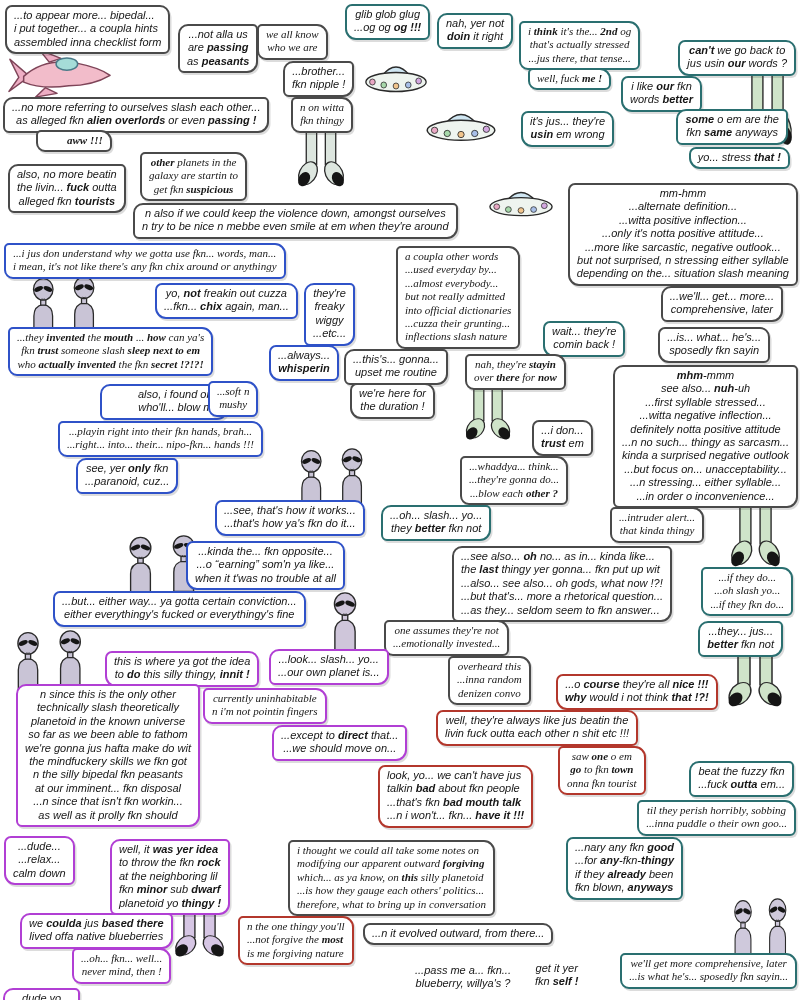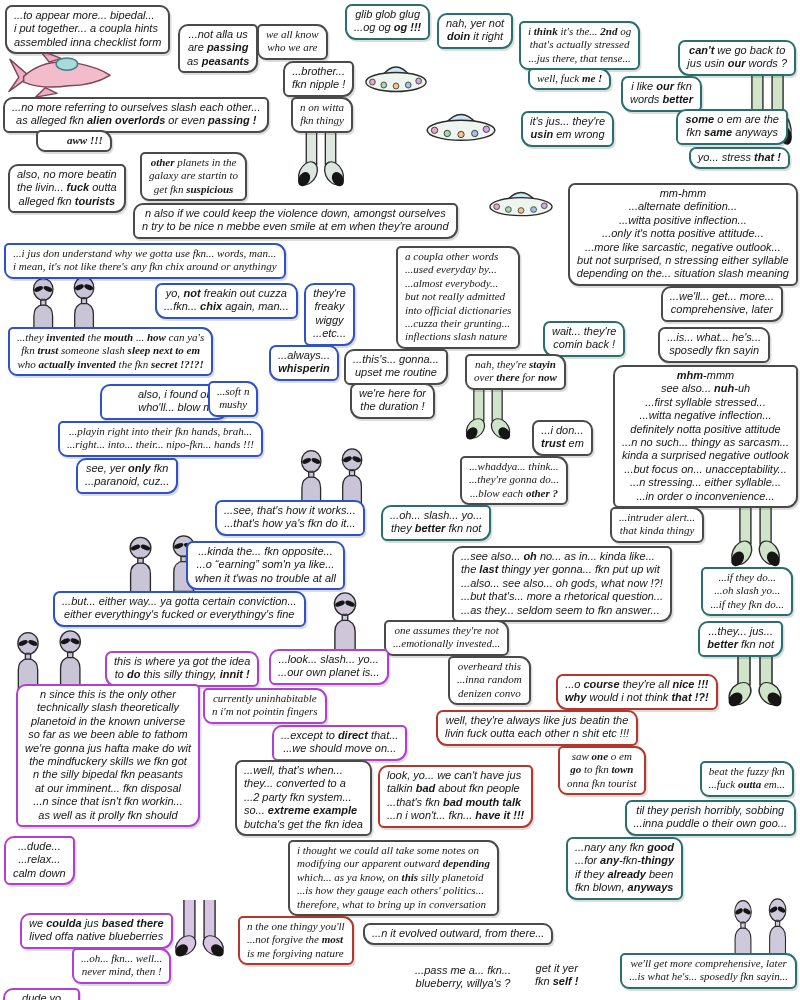--- a/index.html
+++ b/index.html
@@ -311,26 +311,26 @@
     <div class="bubble" style="left: 384px; top: 620px; border-color: rgb(74, 74, 74);">one assumes they're not<br>...emotionally invested...</div>
     <div class="bubble" style="left: 105px; top: 651px; border-color: rgb(177, 63, 212);">this is where ya got the idea<br>to <b>do</b> this silly thingy, <b>innit !</b></div>
     <div class="bubble" style="left: 269px; top: 649px; border-color: rgb(177, 63, 212);">...look... slash... yo...<br>...our own planet is...</div>
     <div class="bubble" style="left: 448px; top: 656px; border-color: rgb(74, 74, 74);">overheard this<br>...inna random<br>denizen convo</div>
     <div class="bubble" style="left: 556px; top: 674px; border-color: rgb(179, 55, 44);">...o <b>course</b> they're all <b>nice !!!</b><br><b>why</b> would i not think <b>that !?!</b></div>
     <div class="bubble" style="left: 16px; top: 684px; border-color: rgb(177, 63, 212);">n since this is the only other<br>technically slash theoretically<br>planetoid in the known universe<br>so far as we been able to fathom<br>we're gonna jus hafta make do wit<br>the mindfuckery skills we fkn got<br>n the silly bipedal fkn peasants<br>at our imminent... fkn disposal<br>...n since that isn't fkn workin...<br>as well as it prolly fkn should</div>
     <div class="bubble" style="left: 203px; top: 688px; border-color: rgb(177, 63, 212);">currently uninhabitable<br>n i'm not pointin fingers</div>
     <div class="bubble" style="left: 436px; top: 710px; border-color: rgb(179, 55, 44);">well, they're always like jus beatin the<br>livin fuck outta each other n shit etc !!!</div>
     <div class="bubble" style="left: 272px; top: 725px; border-color: rgb(177, 63, 212);">...except to <b>direct</b> that...<br>...we should move on...</div>
     <div class="bubble" style="left: 558px; top: 746px; border-color: rgb(179, 55, 44);">saw <b>one</b> o em<br><b>go</b> to fkn <b>town</b><br>onna fkn tourist</div>
-    <div class="bubble align-left" style="left: 235px; top: 760px; border-color: rgb(74, 74, 74);">...well, that's when...<br>they... converted to a<br>...2 party fkn system...<br>so... <b>extreme example</b><br>butcha's get the fkn idea</div>
     <div class="bubble align-left" style="left: 378px; top: 765px; border-color: rgb(179, 55, 44);">look, yo... we can't have jus<br>talkin <b>bad</b> about fkn people<br>...that's fkn <b>bad mouth talk</b><br>...n i won't... fkn... <b>have it !!!</b></div>
     <div class="bubble" style="right: 6px; top: 761px; border-color: rgb(42, 111, 112);">beat the fuzzy fkn<br>...fuck <b>outta</b> em...</div>
     <div class="bubble" style="right: 4px; top: 800px; border-color: rgb(42, 111, 112);">til they perish horribly, sobbing<br>...inna puddle o their own goo...</div>
     <div class="bubble" style="left: 4px; top: 836px; border-color: rgb(177, 63, 212);">...dude...<br>...relax...<br>calm down</div>
-    <div class="bubble align-left" style="left: 288px; top: 840px; border-color: rgb(74, 74, 74);">i thought we could all take some notes on<br>modifying our apparent outward <b>depending</b><br>which... as ya know, on <b>this</b> silly planetoid<br>...is how they gauge each others' politics...<br>therefore, what to bring up in conversation</div>
+    <div class="bubble align-left" style="left: 110px; top: 839px; border-color: rgb(177, 63, 212);">well, it <b>was yer idea</b><br>to throw the fkn <b>rock</b><br>at the neighboring lil<br>fkn <b>minor</b> sub <b>dwarf</b><br>planetoid yo <b>thingy !</b></div>
+    <div class="bubble align-left" style="left: 288px; top: 840px; border-color: rgb(74, 74, 74);">i thought we could all take some notes on<br>modifying our apparent outward <b>forgiving</b><br>which... as ya know, on <b>this</b> silly planetoid<br>...is how they gauge each others' politics...<br>therefore, what to bring up in conversation</div>
     <div class="bubble align-left" style="left: 566px; top: 837px; border-color: rgb(42, 111, 112);">...nary any fkn <b>good</b><br>...for <b>any</b>-fkn-<b>thingy</b><br>if they <b>already</b> been<br>fkn blown, <b>anyways</b></div>
     <div class="bubble" style="left: 20px; top: 913px; border-color: rgb(177, 63, 212);">we <b>coulda</b> jus <b>based there</b><br>lived offa native blueberries</div>
     <div class="bubble align-left" style="left: 238px; top: 916px; border-color: rgb(179, 55, 44);">n the one thingy you'll<br>...not forgive the <b>most</b><br>is me forgiving nature</div>
     <div class="bubble" style="left: 363px; top: 923px; border-color: rgb(74, 74, 74);">...n it evolved outward, from there...</div>
     <div class="bubble" style="left: 3px; top: 948px; border-color: rgb(177, 63, 212); margin-top: 40px;">...dude yo...<br>...that was...<br>...yer idea...</div>
     <div class="bubble" style="left: 72px; top: 948px; border-color: rgb(177, 63, 212);">...oh... fkn... well...<br>never mind, then !</div>
     <div class="bubble no-border" style="left: 408px; top: 962px;">...pass me a... fkn...<br>blueberry, willya's ?</div>
     <div class="bubble no-border" style="left: 528px; top: 960px;">get it yer<br>fkn <b>self !</b></div>
     <div class="bubble" style="right: 3px; top: 953px; border-color: rgb(42, 111, 112);">we'll get more comprehensive, later<br>...is what he's... sposedly fkn sayin...</div>
   </div>

